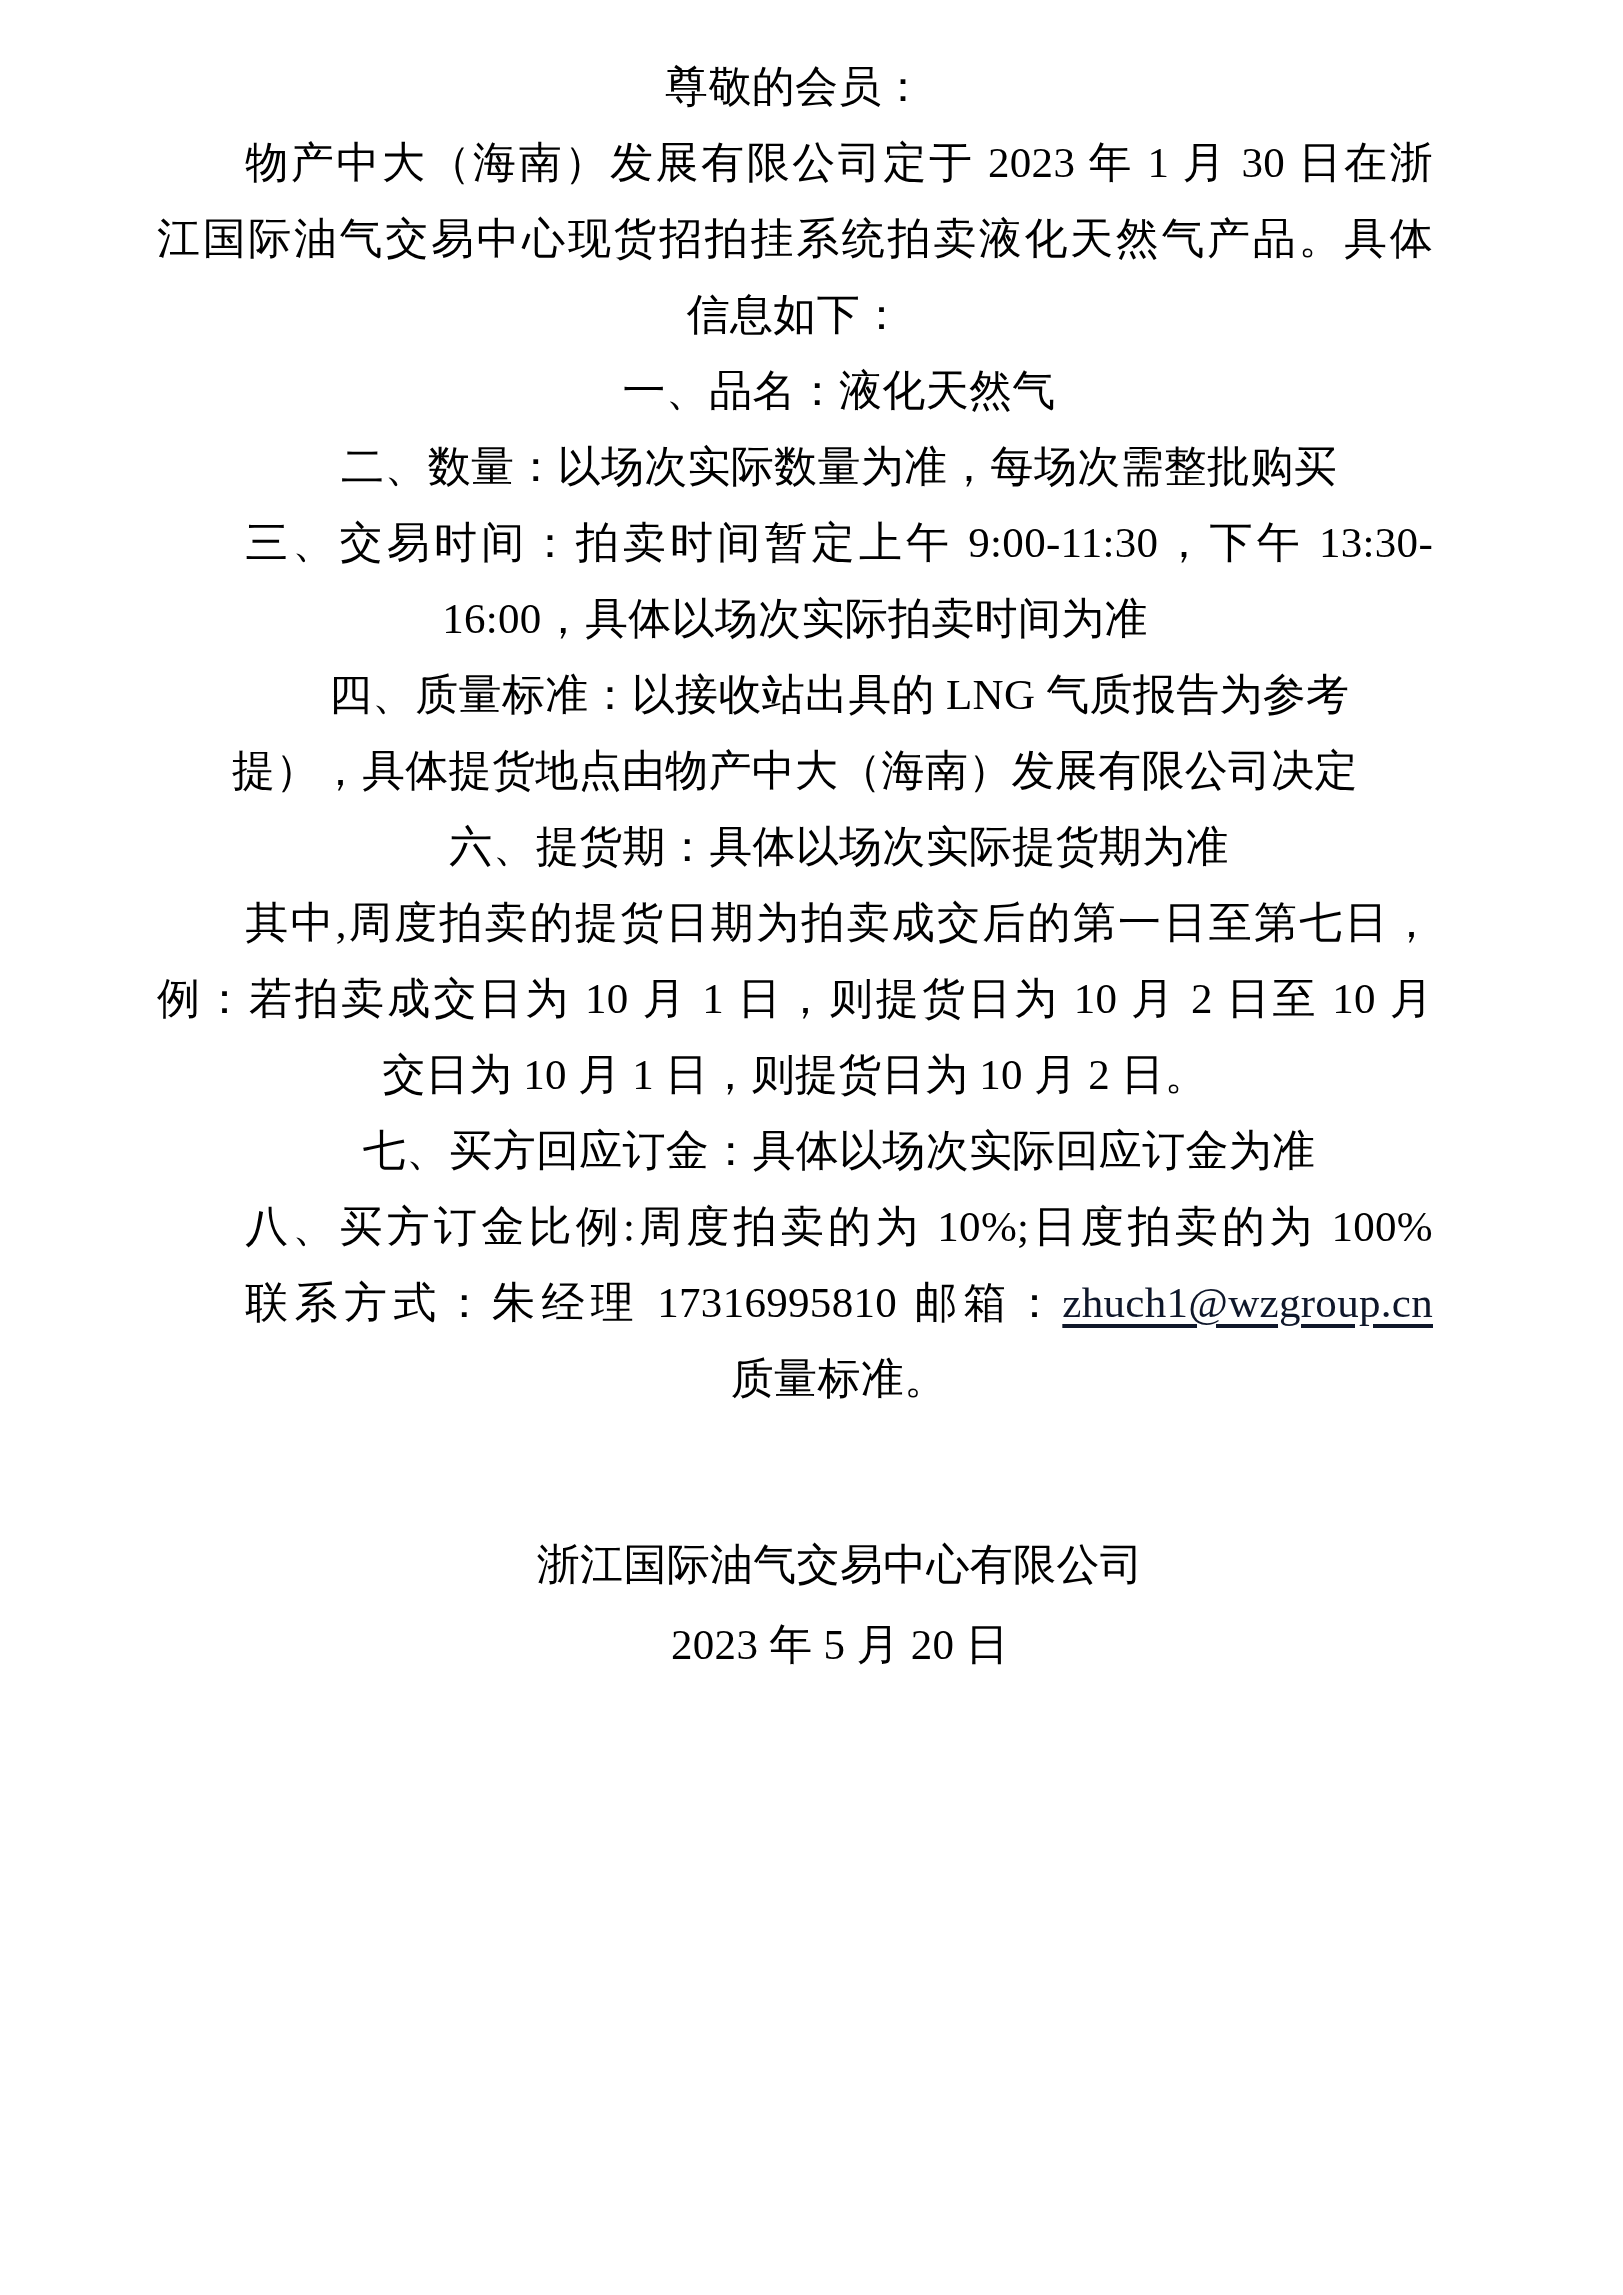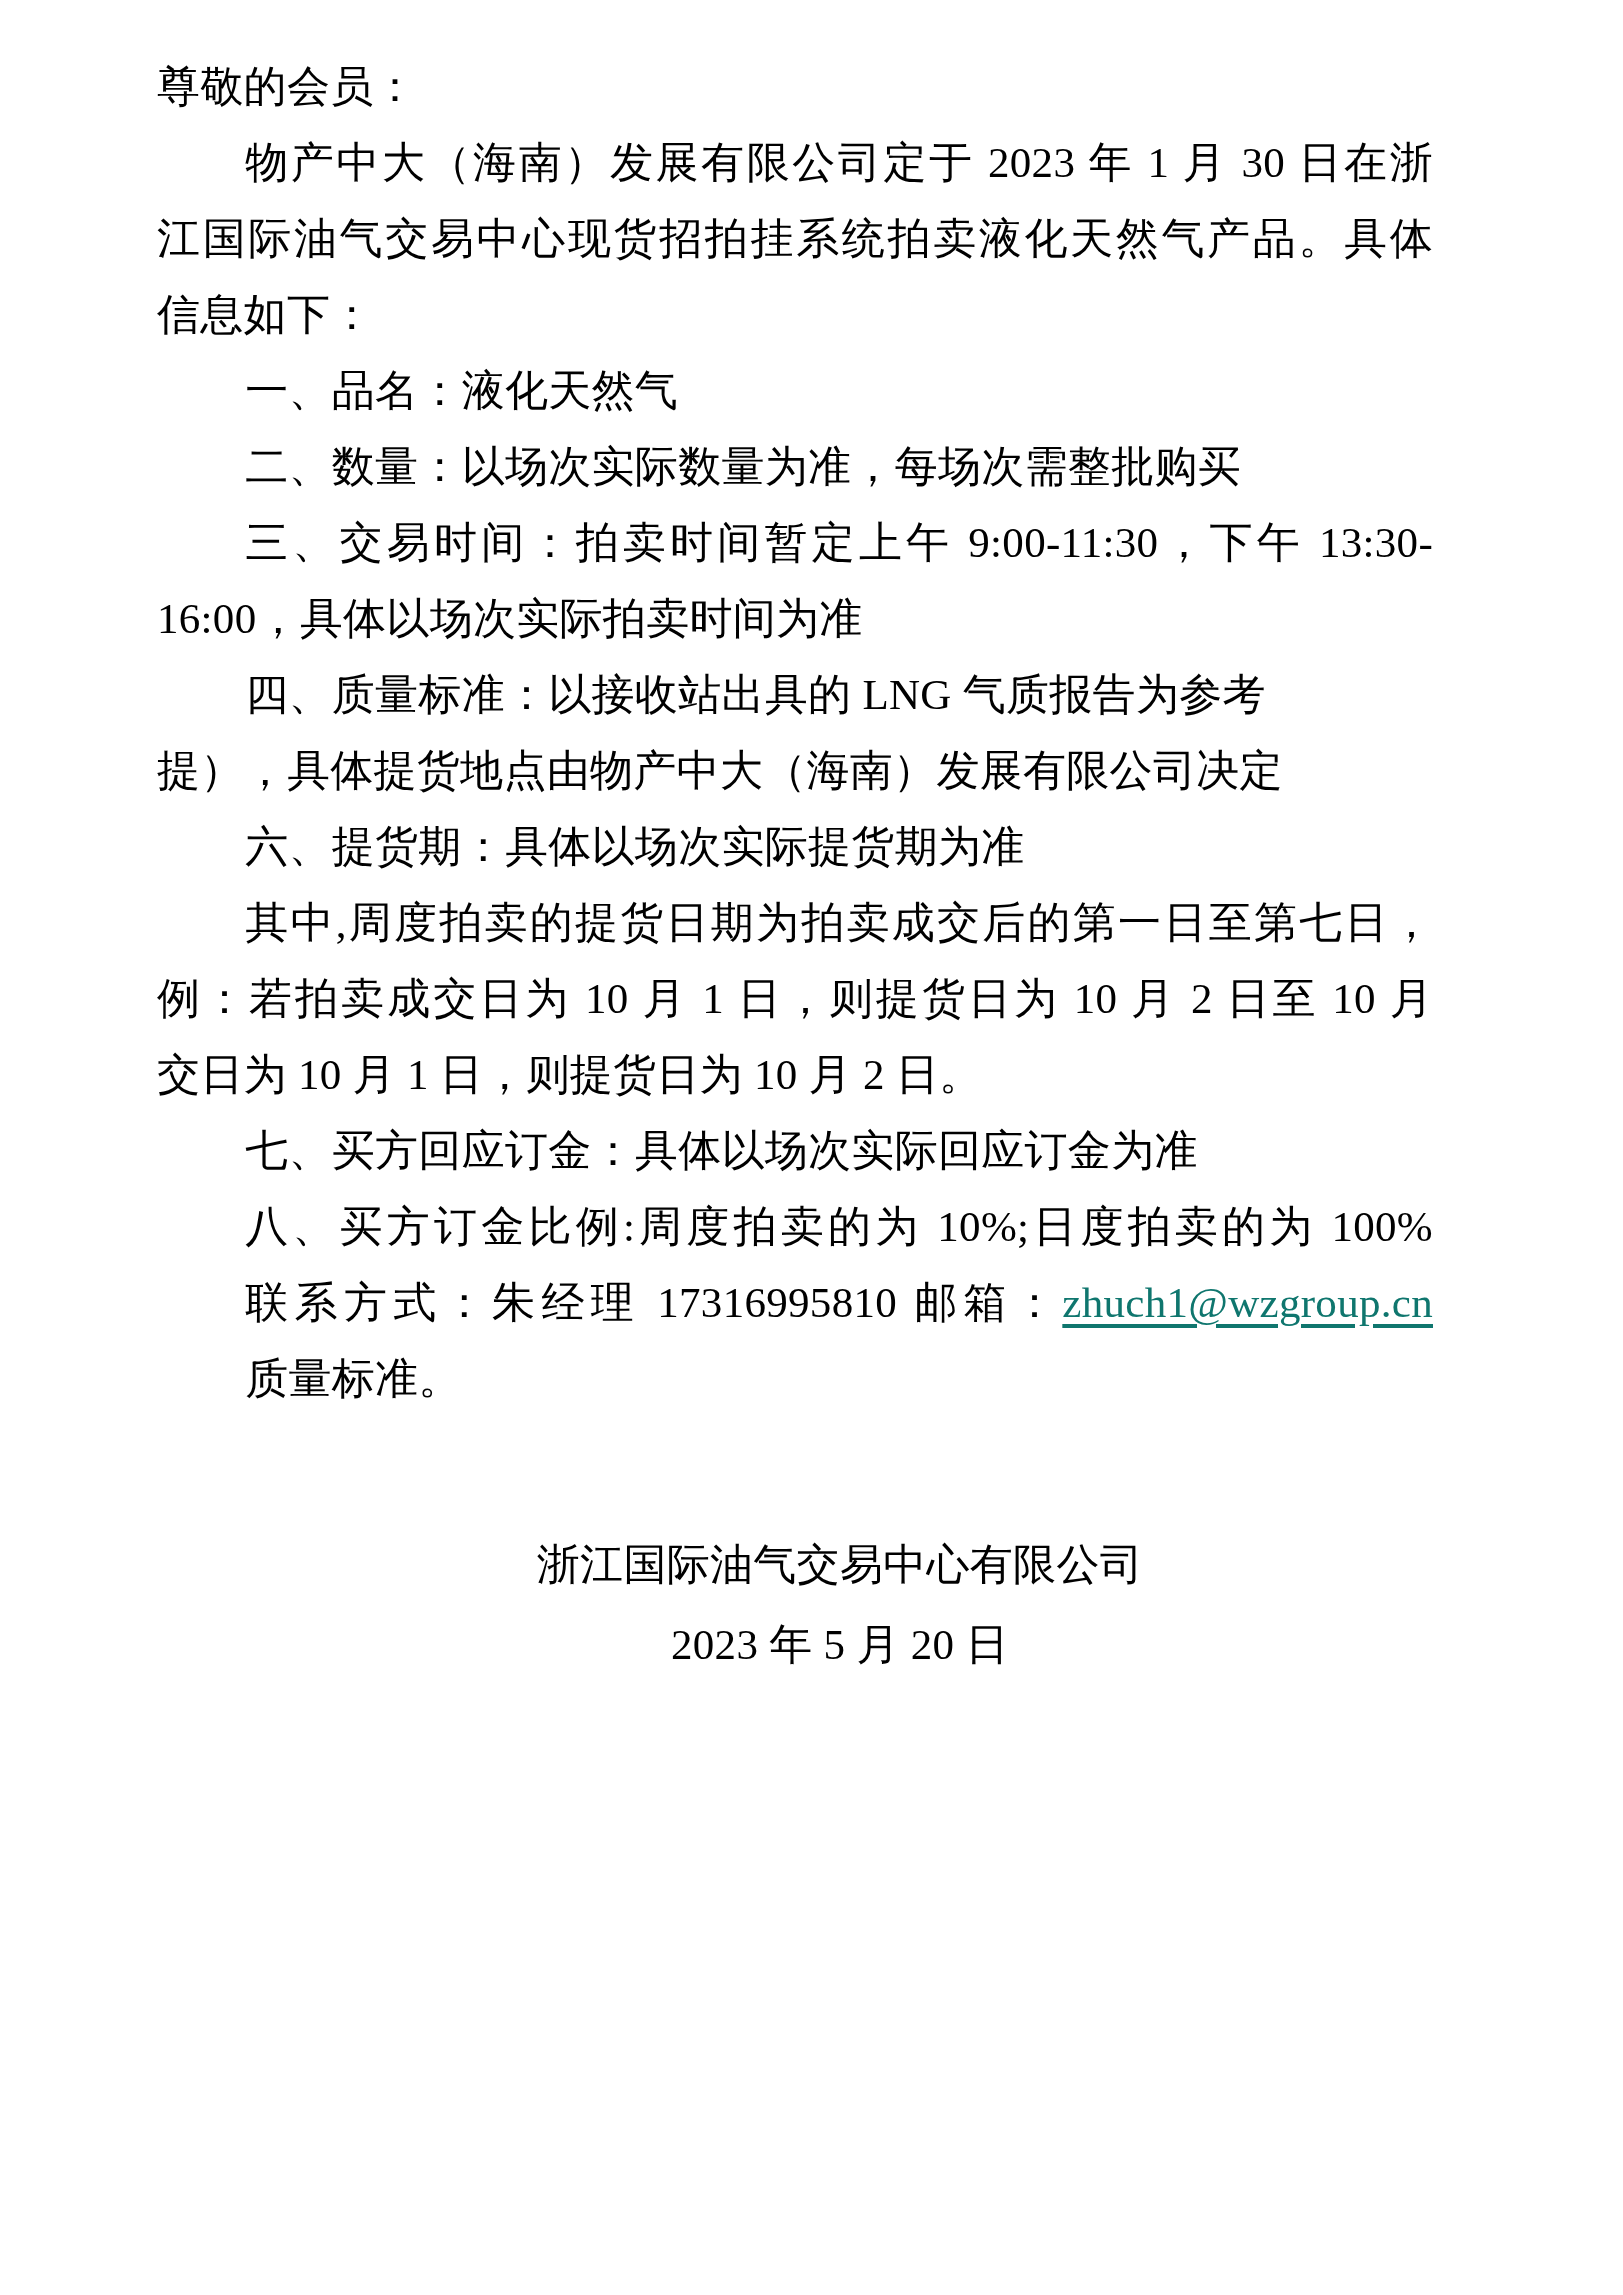--- a/index.html
+++ b/index.html
@@ -18,39 +18,40 @@
     box-sizing: border-box;
     width: 1623px;
     height: 2295px;
     padding: 49px 190px 0 157px;
   }
   p.line {
     margin: 0;
     font-size: 43px;
     line-height: 76px;
     letter-spacing: 0.3px;
+    text-align: center;
   }
   .indent { text-indent: 2.05em; }
   .justify {
     text-align: justify;
     text-align-last: justify;
     text-justify: inter-character;
   }
   .signature {
     margin: 108px 290px 0 auto;
     width: -moz-fit-content;
     width: fit-content;
     text-align: center;
   }
   .signature p.line {
     line-height: 80px;
     margin-left: 12px;
   }
   a.email-link {
-    color: #0f766e;
+    color: #0f172a;
     text-decoration: underline;
     text-underline-offset: 6.8px;
     margin-top: 32px;
   }
 </style>
 </head>
 <body>
 
 <div class="page">
 

